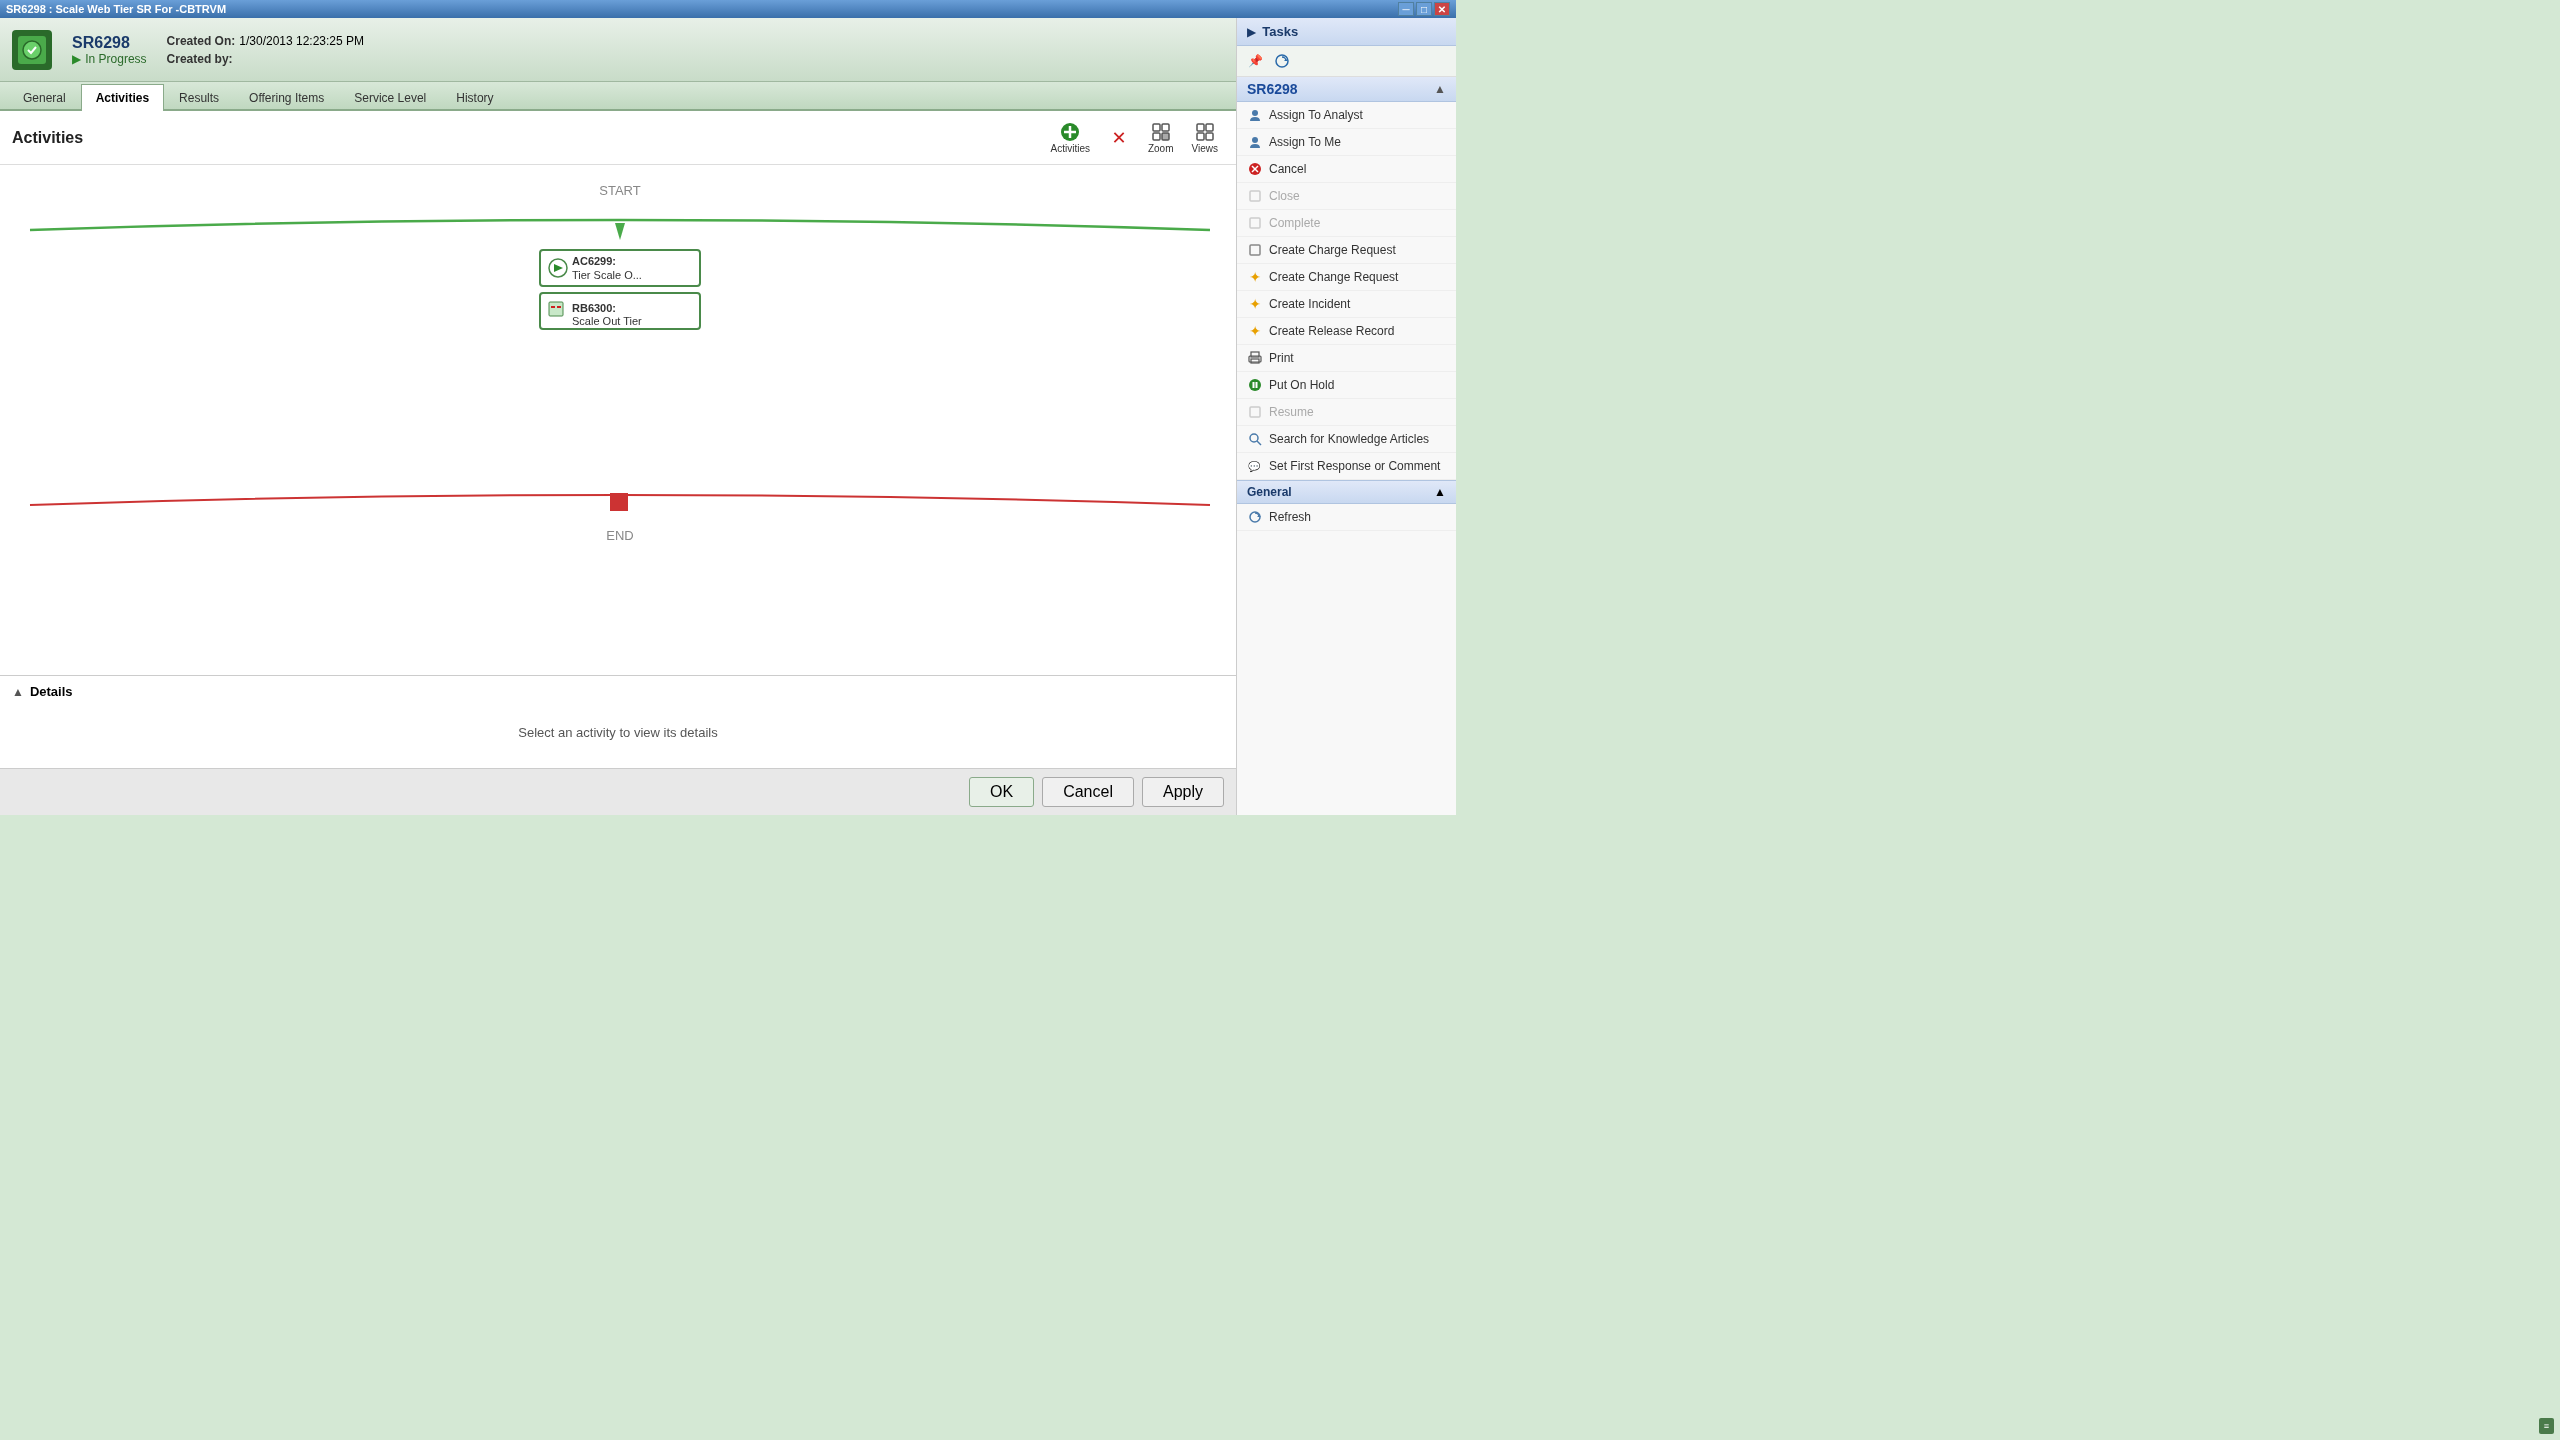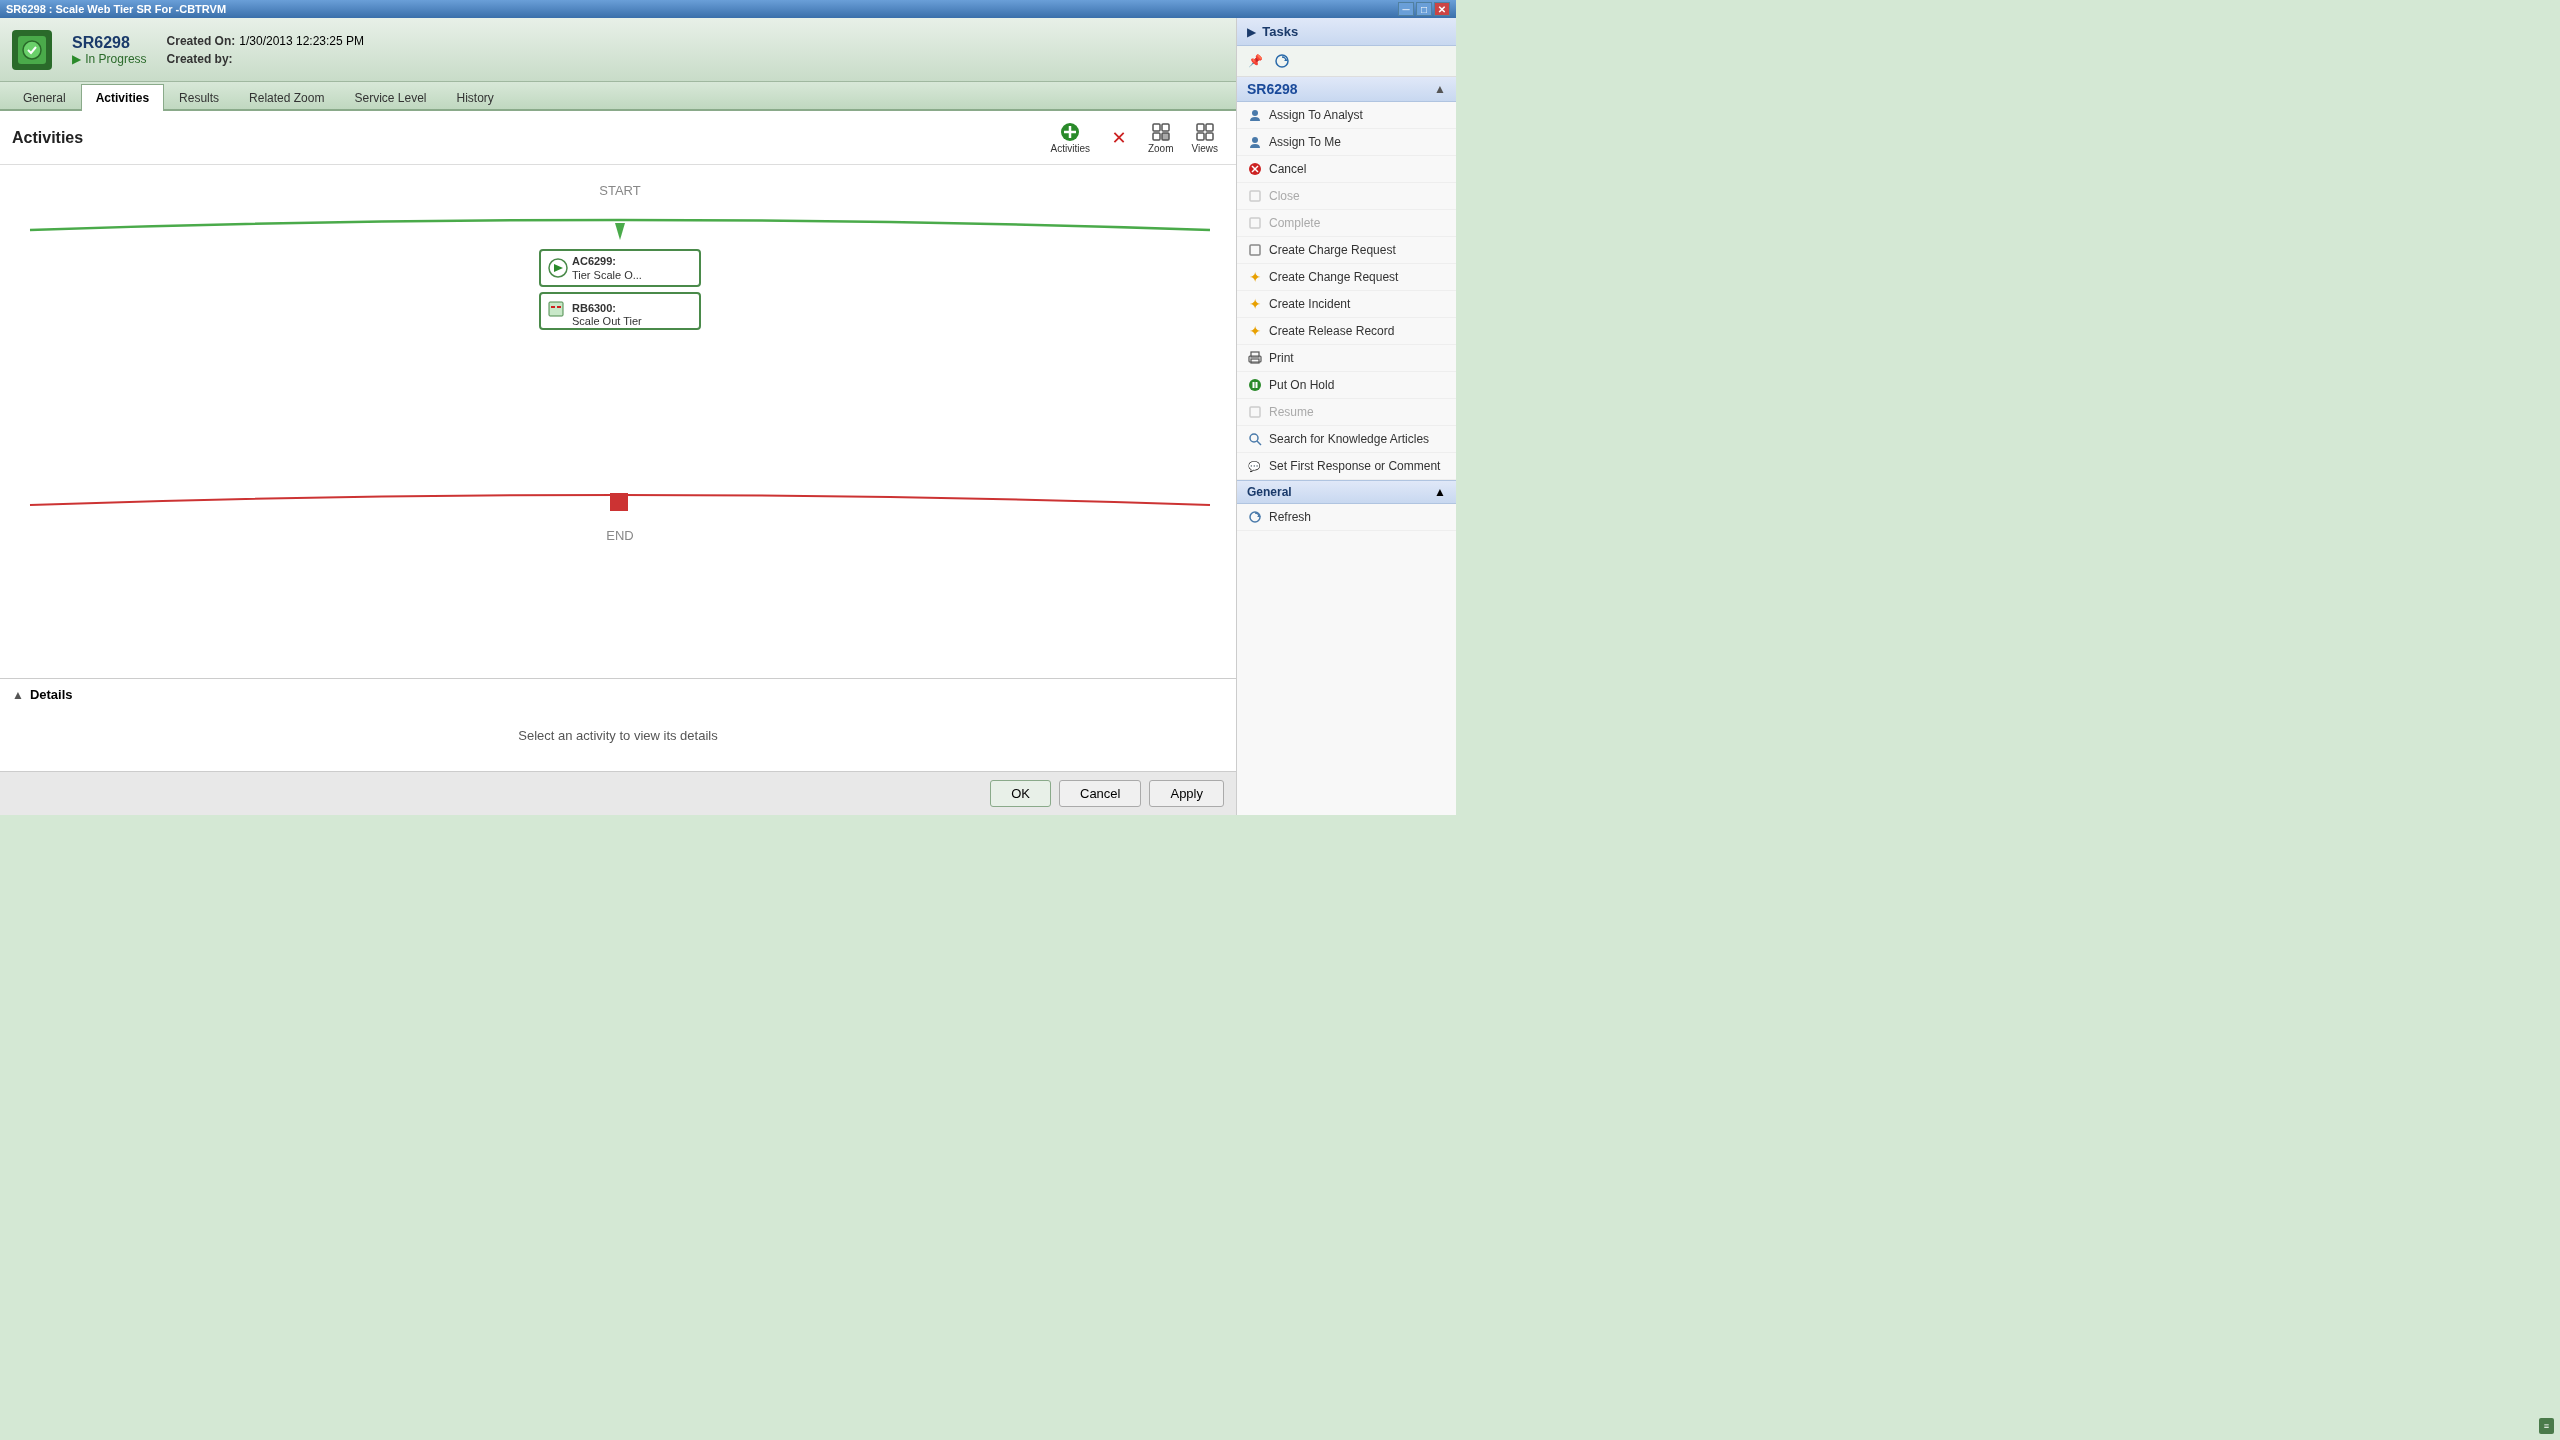--- a/index.html
+++ b/index.html
@@ -135,21 +135,21 @@
     }
     .details-chevron { font-size: 12px; color: #555; }
     .details-content { text-align: center; color: #555; padding: 20px; font-size: 13px; }
 
     
     .bottom-bar {
       display: flex; justify-content: flex-end; gap: 8px;
       padding: 8px 12px; background: #e8e8e8; border-top: 1px solid #ccc;
     }
     .bottom-btn {
-      padding: 5px 20px; font-size: 13px; border: 1px solid #aaa;
+      padding: 5px 20px; font-size: 16px; border: 1px solid #aaa;
       border-radius: 3px; cursor: pointer; background: #f0f0f0;
     }
     .bottom-btn.primary { background: #e8f0e8; border-color: #8aaa8a; }
 
     
     .right-panel {
       width: 220px;
       background: #f8f8f8;
       border-left: 1px solid #ccc;
       display: flex;
@@ -239,21 +239,21 @@
           <span class="header-field-label">Created by:</span>
           <span></span>
         </div>
       </div>
     </div>
 
     <div class="tabs">
       <div class="tab">General</div>
       <div class="tab active">Activities</div>
       <div class="tab">Results</div>
-      <div class="tab">Related Zoom</div>
+      <div class="tab">Offering Items</div>
       <div class="tab">Service Level</div>
       <div class="tab">History</div>
     </div>
 
     <div class="activities-header">
       <span class="activities-title">Activities</span>
       <div class="toolbar-buttons">
         <div class="toolbar-btn">
           <div class="toolbar-btn-icon">
             <svg width="22" height="22" viewBox="0 0 22 22">

